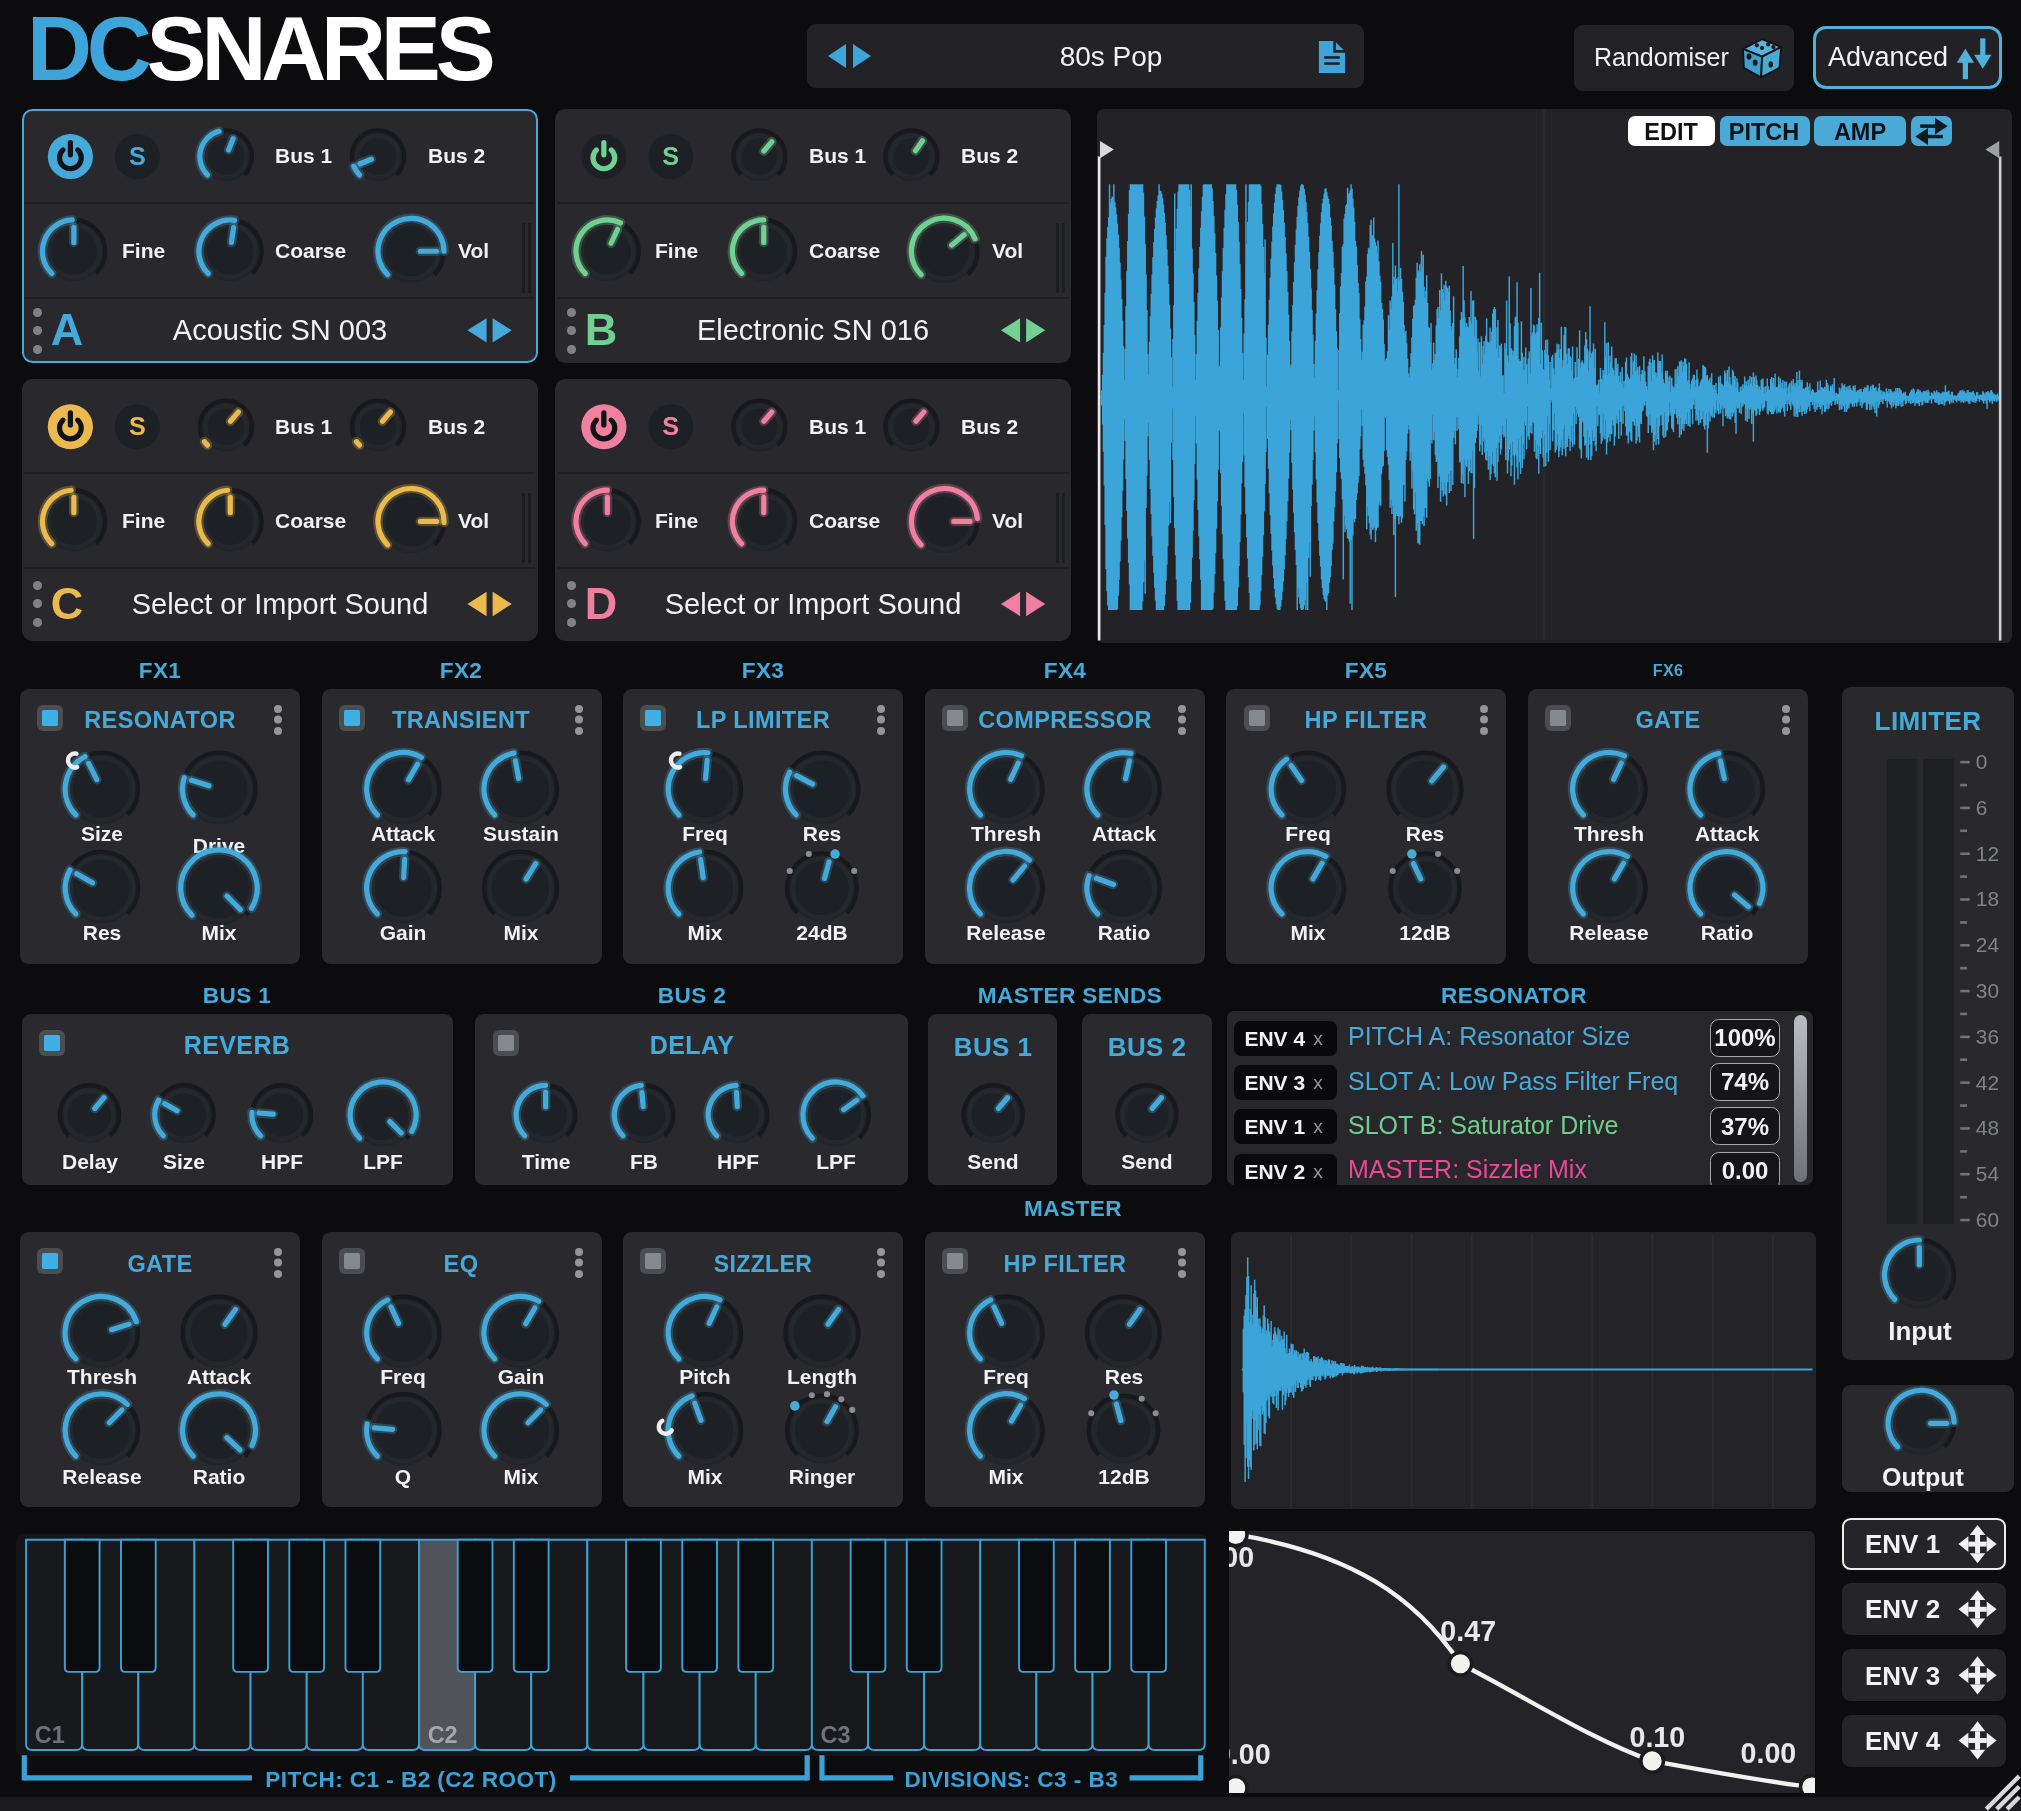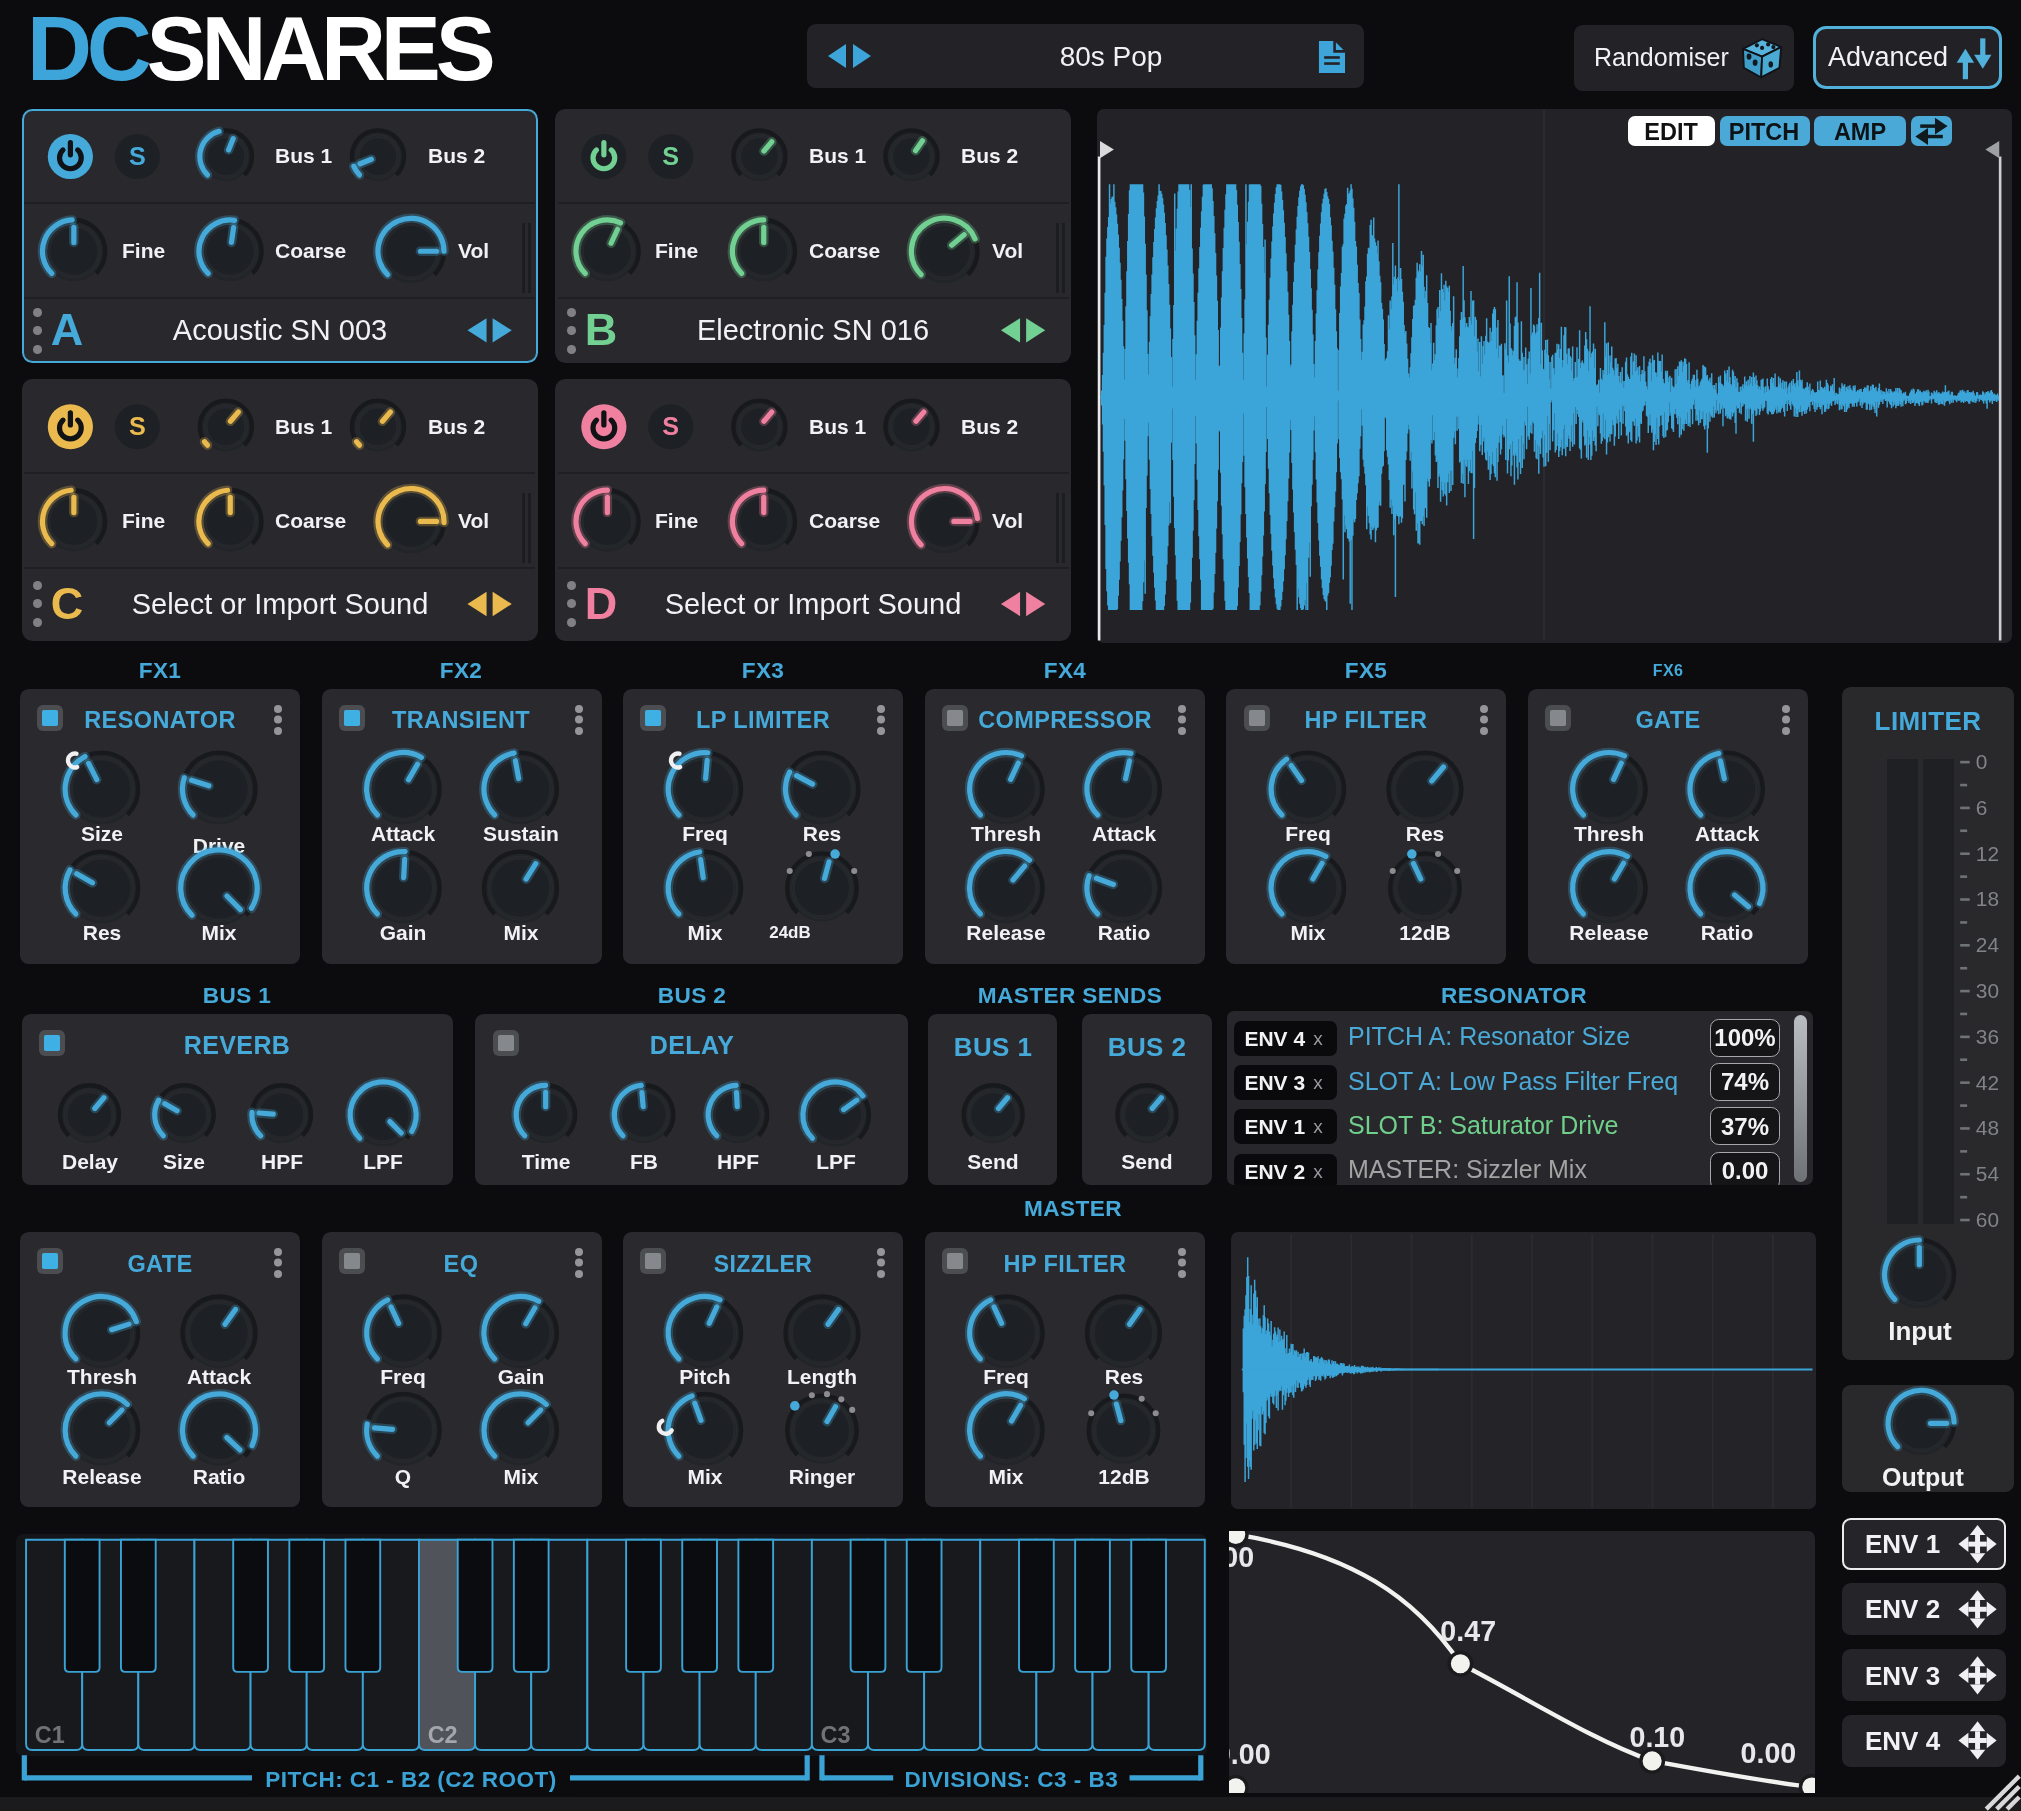--- a/index.html
+++ b/index.html
@@ -112,21 +112,21 @@
 <div class="lb" style="left:403px;top:933px;font-size:21px">Gain</div>
 <div class="lb" style="left:521px;top:933px;font-size:21px">Mix</div>
 <div class="ttl" style="left:763px;top:671px;font-size:22.6px">FX3</div>
 <div class="pnl" style="left:623px;top:689px;width:280px;height:275px"></div>
 <div class="cb" style="left:640px;top:705px"></div>
 <div class="ttl" style="left:763px;top:720px;font-size:23.5px">LP LIMITER</div>
 <div class="mdots" style="left:877px;top:705px"></div>
 <div class="lb" style="left:705px;top:834px;font-size:21px">Freq</div>
 <div class="lb" style="left:822px;top:834px;font-size:21px">Res</div>
 <div class="lb" style="left:705px;top:933px;font-size:21px">Mix</div>
-<div class="lb" style="left:790px;top:933px;font-size:17px">24dB</div>
+<div class="lb" style="left:822px;top:933px;font-size:21px">24dB</div>
 <div class="ttl" style="left:1065px;top:671px;font-size:22.6px">FX4</div>
 <div class="pnl" style="left:925px;top:689px;width:280px;height:275px"></div>
 <div class="cb off" style="left:942px;top:705px"></div>
 <div class="ttl" style="left:1065px;top:720px;font-size:23.5px">COMPRESSOR</div>
 <div class="mdots" style="left:1178px;top:705px"></div>
 <div class="lb" style="left:1006px;top:834px;font-size:21px">Thresh</div>
 <div class="lb" style="left:1124px;top:834px;font-size:21px">Attack</div>
 <div class="lb" style="left:1006px;top:933px;font-size:21px">Release</div>
 <div class="lb" style="left:1124px;top:933px;font-size:21px">Ratio</div>
 <div class="ttl" style="left:1366px;top:671px;font-size:22.6px">FX5</div>
@@ -194,21 +194,21 @@
 <div class="lb" style="left:518px;top:71px;font-size:24px">74%</div>
 <div class="abs" style="left:7px;top:98px;width:103px;height:35px;background:#0a0a0c;border-radius:7px"></div>
 <div class="ll" style="left:17.4px;top:116px;font-size:21px">ENV 1</div>
 <div class="lb" style="left:91px;top:116px;font-size:19px;font-weight:400;color:#9a9a9e">x</div>
 <div class="abs" style="left:121px;top:100px;font-size:25px;font-weight:400;color:#6fcf8b;white-space:nowrap">SLOT B: Saturator Drive</div>
 <div class="abs" style="left:483px;top:96px;width:70px;height:38px;background:#151518;border:1.7px solid #a8a8ac;border-radius:8.7px"></div>
 <div class="lb" style="left:518px;top:116px;font-size:24px">37%</div>
 <div class="abs" style="left:7px;top:143px;width:103px;height:35px;background:#0a0a0c;border-radius:7px"></div>
 <div class="ll" style="left:17.4px;top:161px;font-size:21px">ENV 2</div>
 <div class="lb" style="left:91px;top:161px;font-size:19px;font-weight:400;color:#9a9a9e">x</div>
-<div class="abs" style="left:121px;top:144px;font-size:25px;font-weight:400;color:#a3a3a3;white-space:nowrap">MASTER: Sizzler Mix</div>
+<div class="abs" style="left:121px;top:144px;font-size:25px;font-weight:400;color:#ec4899;white-space:nowrap">MASTER: Sizzler Mix</div>
 <div class="abs" style="left:483px;top:141px;width:70px;height:38px;background:#151518;border:1.7px solid #a8a8ac;border-radius:8.7px"></div>
 <div class="lb" style="left:518px;top:160px;font-size:24px">0.00</div>
 <div class="abs" style="left:567px;top:4.3px;width:13px;height:167px;border-radius:7px;background:linear-gradient(180deg,#babec3,#6e7277)"></div>
 </div>
 <div class="ttl" style="left:1073px;top:1209px;font-size:22.6px">MASTER</div>
 <div class="pnl" style="left:20px;top:1232px;width:280px;height:275px"></div>
 <div class="cb" style="left:37px;top:1248px"></div>
 <div class="ttl" style="left:160px;top:1264px;font-size:23.5px">GATE</div>
 <div class="mdots" style="left:274px;top:1248px"></div>
 <div class="lb" style="left:102px;top:1377px;font-size:21px">Thresh</div>

